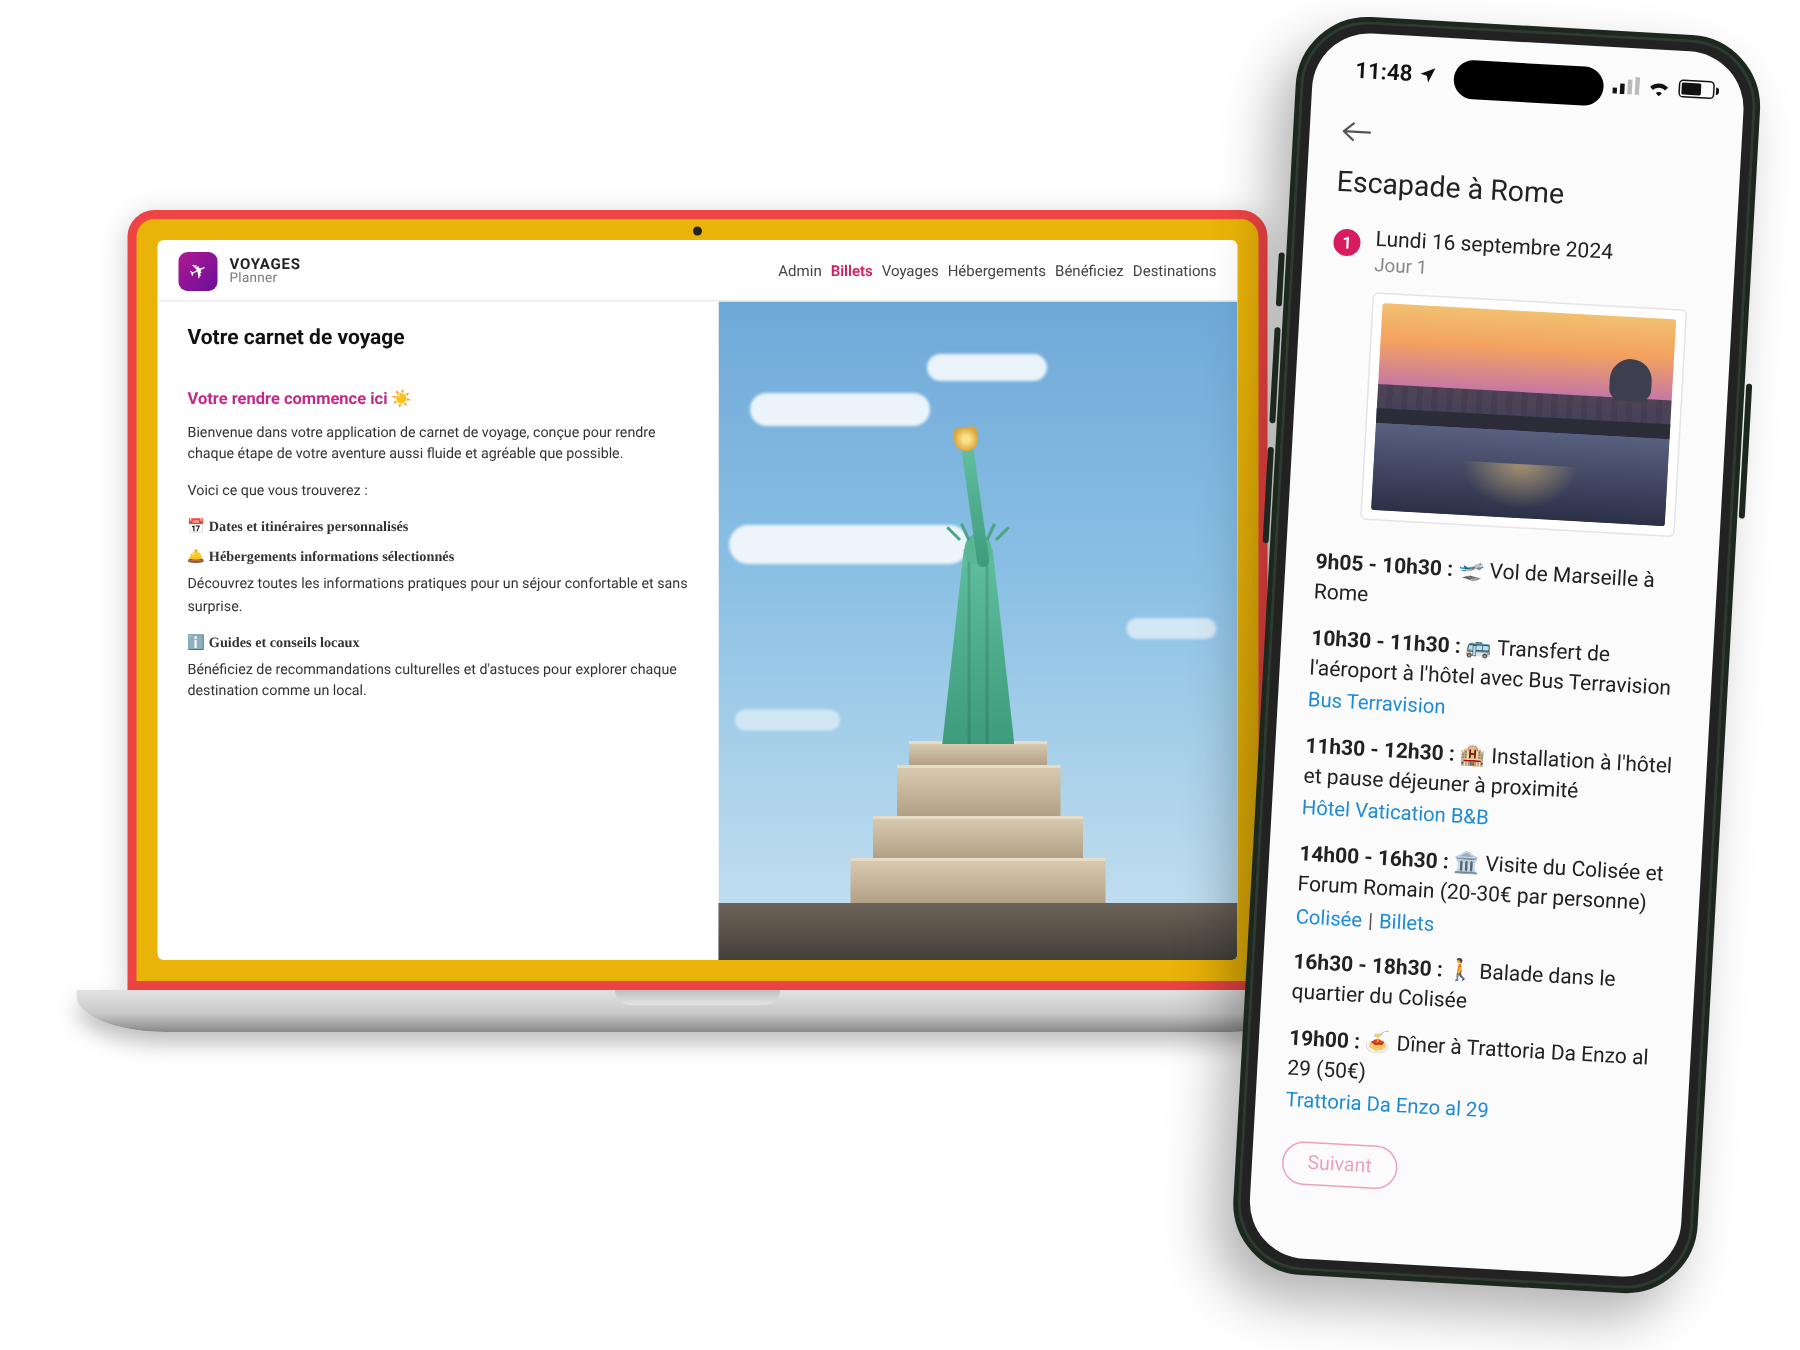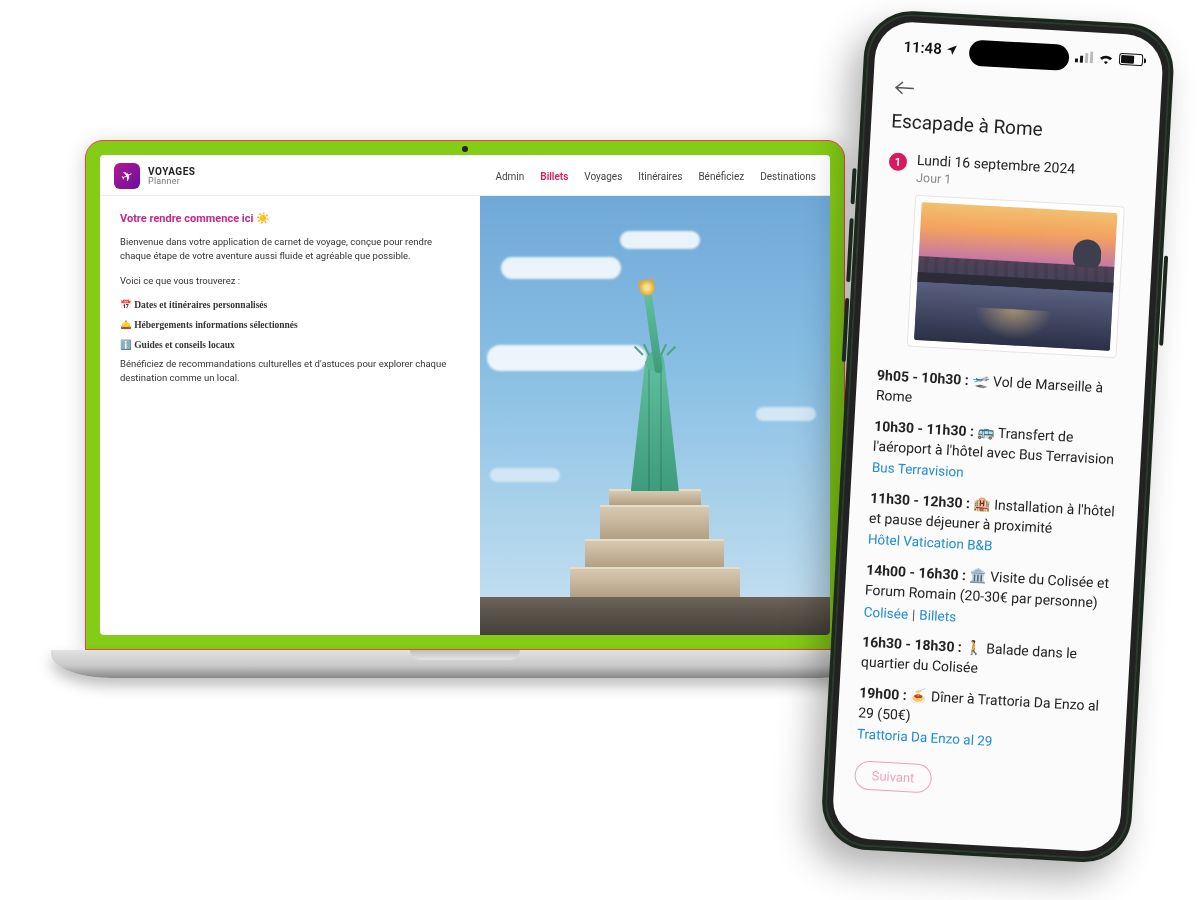--- a/index.html
+++ b/index.html
@@ -13,25 +13,25 @@
   }
 
   
   .laptop {
     position: absolute;
     top: 140px;
     left: 85px;
     width: 760px;
   }
   .laptop-bezel {
-    background: #84cc16;
+    background: #eab308;
     border-radius: 18px 18px 0 0;
     padding: 14px 14px 14px 14px;
     box-shadow: 0 4px 20px rgba(0,0,0,0.2);
-    border: 1px solid #ef4444;
+    border: 6px solid #ef4444;
     position: relative;
   }
   .laptop-notch {
     position: absolute;
     top: 5px;
     left: 50%;
     transform: translateX(-50%);
     width: 6px;
     height: 6px;
     background: #222;
@@ -103,21 +103,21 @@
     letter-spacing: 0.5px;
     color: #222;
   }
   .brand-sub {
     font-size: 9px;
     color: #7a7a7a;
     letter-spacing: 0.2px;
   }
   .nav {
     display: flex;
-    gap: 16px;
+    gap: 6px;
   }
   .nav a {
     font-size: 10px;
     color: #444;
     text-decoration: none;
     cursor: pointer;
   }
   .nav a.active {
     color: #d81b60;
     font-weight: 600;
@@ -540,35 +540,37 @@
           <div class="brand-logo"></div>
           <div class="brand-text">
             <div class="brand-name">VOYAGES</div>
             <div class="brand-sub">Planner</div>
           </div>
         </div>
         <nav class="nav">
           <a>Admin</a>
           <a class="active">Billets</a>
           <a>Voyages</a>
-          <a>Itinéraires</a>
+          <a>Hébergements</a>
           <a>Bénéficiez</a>
           <a>Destinations</a>
         </nav>
       </div>
 
       <div class="app-body">
         <div class="left-col">
+          <h1>Votre carnet de voyage</h1>
           <h2>Votre rendre commence ici ☀️</h2>
           <p>Bienvenue dans votre application de carnet de voyage, conçue pour rendre chaque étape de votre aventure aussi fluide et agréable que possible.</p>
           <p>Voici ce que vous trouverez :</p>
 
           <p class="feature-title">📅 Dates et itinéraires personnalisés</p>
 
           <p class="feature-title">🛎️ Hébergements informations sélectionnés</p>
+          <p>Découvrez toutes les informations pratiques pour un séjour confortable et sans surprise.</p>
 
           <p class="feature-title">ℹ️ Guides et conseils locaux</p>
           <p>Bénéficiez de recommandations culturelles et d'astuces pour explorer chaque destination comme un local.</p>
         </div>
 
         <div class="right-col">
           <div class="sol-sky"></div>
           <div class="sol-cloud" style="top:14%; left:6%; width:120px; height:22px;"></div>
           <div class="sol-cloud" style="top:8%; left:40%; width:80px; height:18px;"></div>
           <div class="sol-cloud" style="top:34%; left:2%; width:160px; height:26px;"></div>

